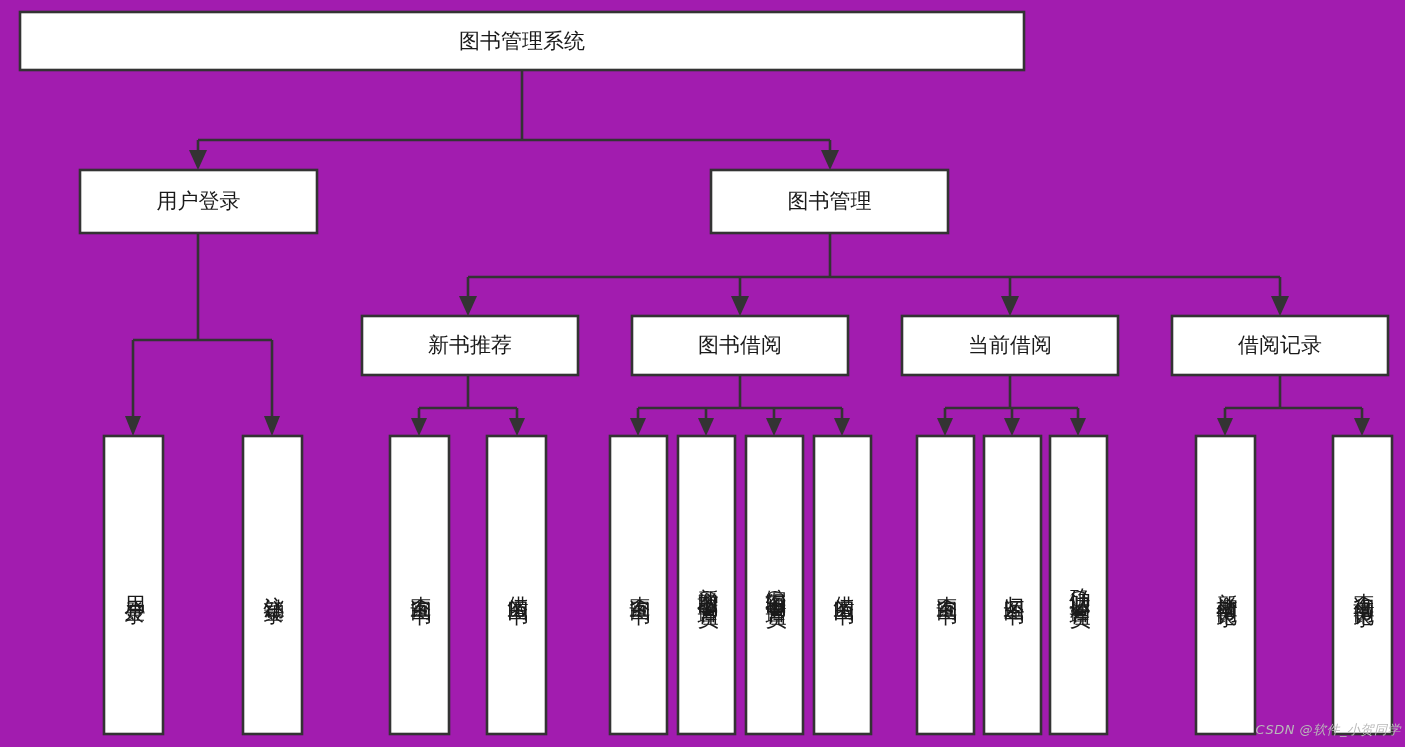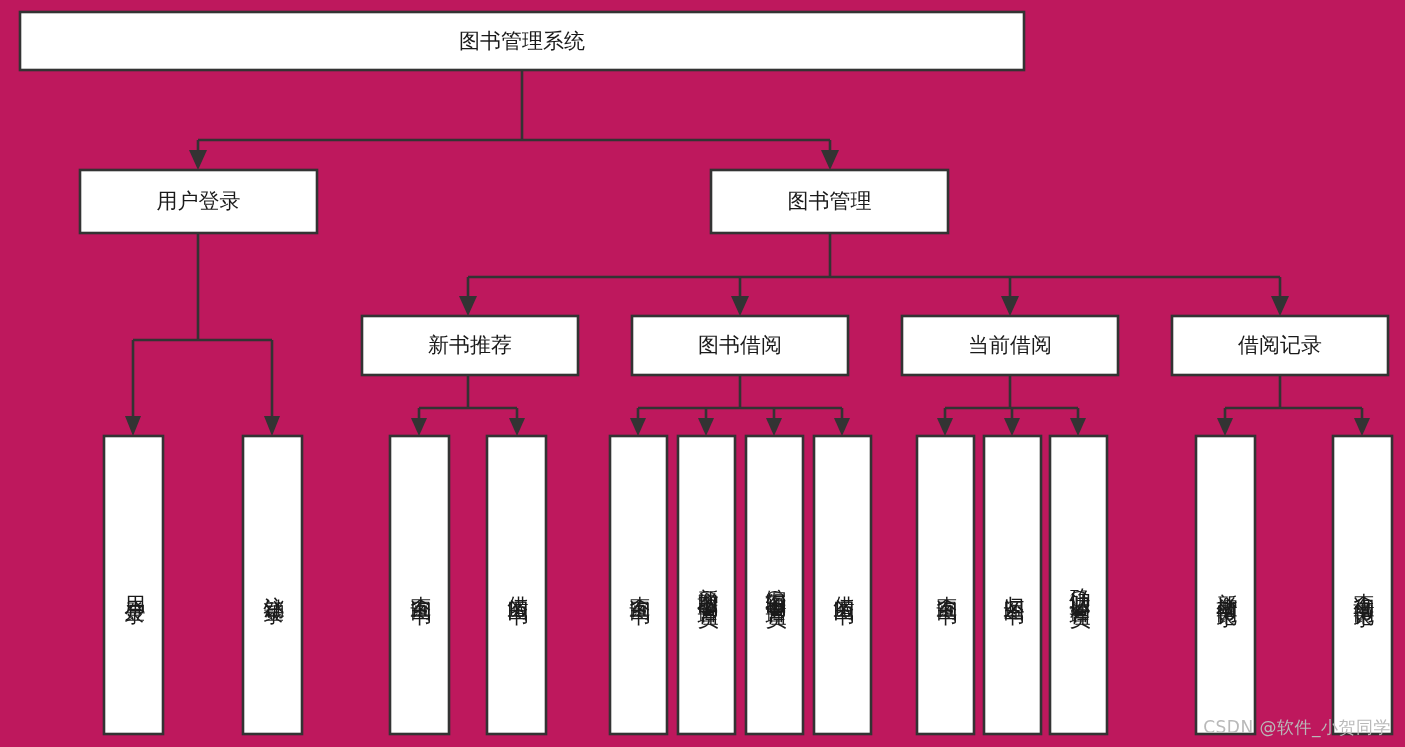--- a/index.html
+++ b/index.html
@@ -8,21 +8,21 @@
     padding: 0;
     background: #ffffff;
   }
   body {
     font-family: "DejaVu Sans", "Liberation Sans", sans-serif;
   }
   #diagram-root {
     position: relative;
     width: 1405px;
     height: 747px;
-    background: #be185d;
+    background: #a21caf;
     overflow: hidden;
   }
   svg.flow {
     position: absolute;
     left: 0;
     top: 0;
     width: 1405px;
     height: 747px;
     display: block;
   }
@@ -54,28 +54,29 @@
     font-size: 21px;
     fill: #1a1a1a;
     text-anchor: middle;
     dominant-baseline: middle;
     writing-mode: vertical-rl;
     text-orientation: upright;
     letter-spacing: 3px;
   }
   .watermark {
     position: absolute;
-    right: 14px;
+    right: 4px;
     bottom: 8px;
     font-family: "DejaVu Sans", "Liberation Sans", sans-serif;
-    font-size: 17px;
+    font-size: 13px;
     color: #b9b9b9;
     letter-spacing: 0.5px;
     user-select: none;
     pointer-events: none;
+    font-style: italic;
   }
 </style>
 </head>
 <body>
 
 <div id="diagram-root">
 
   <svg class="flow" viewBox="0 0 1405 747">
 
     <g>

